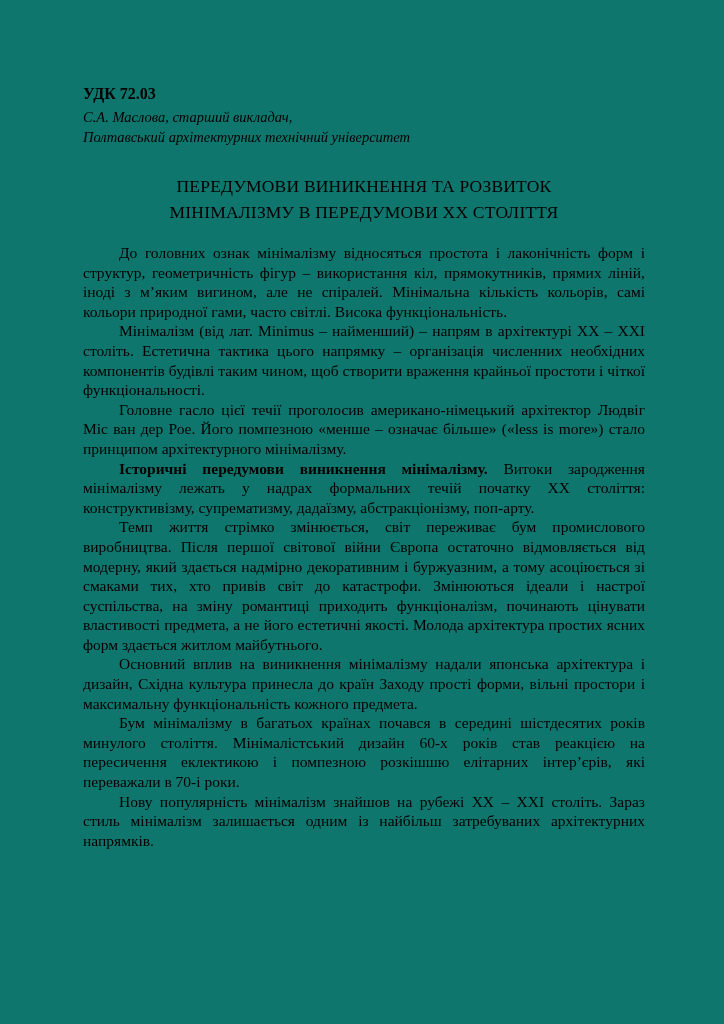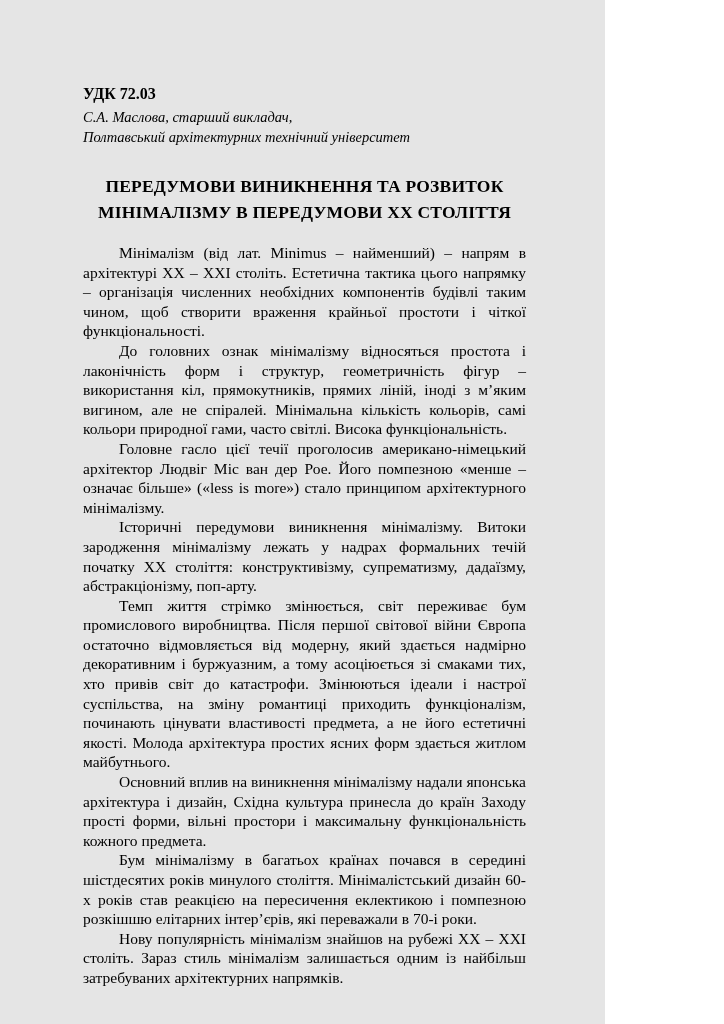--- a/index.html
+++ b/index.html
@@ -2,23 +2,23 @@
 <html><head>
 <meta charset="utf-8">
 <style>
   html, body {
     margin: 0;
     padding: 0;
     background: #ffffff;
   }
   .page {
     position: relative;
-    width: 605px;
+    width: 724px;
     height: 1024px;
-    background: #e5e5e5;
+    background: #0f766e;
     box-sizing: border-box;
     padding: 84px 79px 40px 83px;
     font-family: "Liberation Serif", serif;
     color: #000000;
     overflow: hidden;
   }
   .udk {
     font-weight: bold;
     font-size: 16px;
     line-height: 20px;
@@ -27,35 +27,35 @@
   }
   .authors {
     text-align: left;
     font-style: italic;
     font-size: 14.5px;
     line-height: 19.5px;
     margin: 0 0 26px 0;
   }
   .title {
     text-align: center;
-    font-weight: bold;
+    font-weight: normal;
     font-size: 17.5px;
     line-height: 26px;
     margin: 0 0 18px 0;
     letter-spacing: 0.2px;
   }
   .body-text p {
     margin: 0;
     text-align: justify;
     text-indent: 36px;
     font-size: 15.5px;
     line-height: 19.6px;
   }
   .lead-bold {
-    font-weight: normal;
+    font-weight: bold;
     margin-top: 8px;
   }
 </style>
 </head>
 <body>
 
 <div class="page">
 
   <div class="udk">УДК 72.03</div>
 
@@ -63,22 +63,22 @@
     <div>С.А. Маслова, старший викладач,</div>
     <div>Полтавський архітектурних технічний університет</div>
   </div>
 
   <div class="title">
     <div>ПЕРЕДУМОВИ ВИНИКНЕННЯ ТА РОЗВИТОК</div>
     <div>МІНІМАЛІЗМУ В ПЕРЕДУМОВИ ХХ СТОЛІТТЯ</div>
   </div>
 
   <div class="body-text">
+    <p><span>До головних ознак мінімалізму відносяться простота і лаконічність форм і структур, геометричність фігур – використання кіл, прямокутників, прямих ліній, іноді з м’яким вигином, але не спіралей. Мінімальна кількість кольорів, самі кольори природної гами, часто світлі. Висока функціональність.</span></p>
     <p><span>Мінімалізм (від лат. Minimus – найменший) – напрям в архітектурі ХХ – ХХІ століть. Естетична тактика цього напрямку – організація численних необхідних компонентів будівлі таким чином, щоб створити враження крайньої простоти і чіткої функціональності.</span></p>
-    <p><span>До головних ознак мінімалізму відносяться простота і лаконічність форм і структур, геометричність фігур – використання кіл, прямокутників, прямих ліній, іноді з м’яким вигином, але не спіралей. Мінімальна кількість кольорів, самі кольори природної гами, часто світлі. Висока функціональність.</span></p>
     <p><span>Головне гасло цієї течії проголосив американо-німецький архітектор Людвіг Міс ван дер Рое. Його помпезною «менше – означає більше» («less is more») стало принципом архітектурного мінімалізму.</span></p>
     <p><span class="lead-bold">Історичні передумови виникнення мінімалізму.</span><span> Витоки зародження мінімалізму лежать у надрах формальних течій початку ХХ століття: конструктивізму, супрематизму, дадаїзму, абстракціонізму, поп-арту.</span></p>
     <p><span>Темп життя стрімко змінюється, світ переживає бум промислового виробництва. Після першої світової війни Європа остаточно відмовляється від модерну, який здається надмірно декоративним і буржуазним, а тому асоціюється зі смаками тих, хто привів світ до катастрофи. Змінюються ідеали і настрої суспільства, на зміну романтиці приходить функціоналізм, починають цінувати властивості предмета, а не його естетичні якості. Молода архітектура простих ясних форм здається житлом майбутнього.</span></p>
     <p><span>Основний вплив на виникнення мінімалізму надали японська архітектура і дизайн, Східна культура принесла до країн Заходу прості форми, вільні простори і максимальну функціональність кожного предмета.</span></p>
     <p><span>Бум мінімалізму в багатьох країнах почався в середині шістдесятих років минулого століття. Мінімалістський дизайн 60-х років став реакцією на пересичення еклектикою і помпезною розкішшю елітарних інтер’єрів, які переважали в 70-і роки.</span></p>
     <p><span>Нову популярність мінімалізм знайшов на рубежі ХХ – ХХІ століть. Зараз стиль мінімалізм залишається одним із найбільш затребуваних архітектурних напрямків.</span></p>
   </div>
 
 </div>
 

